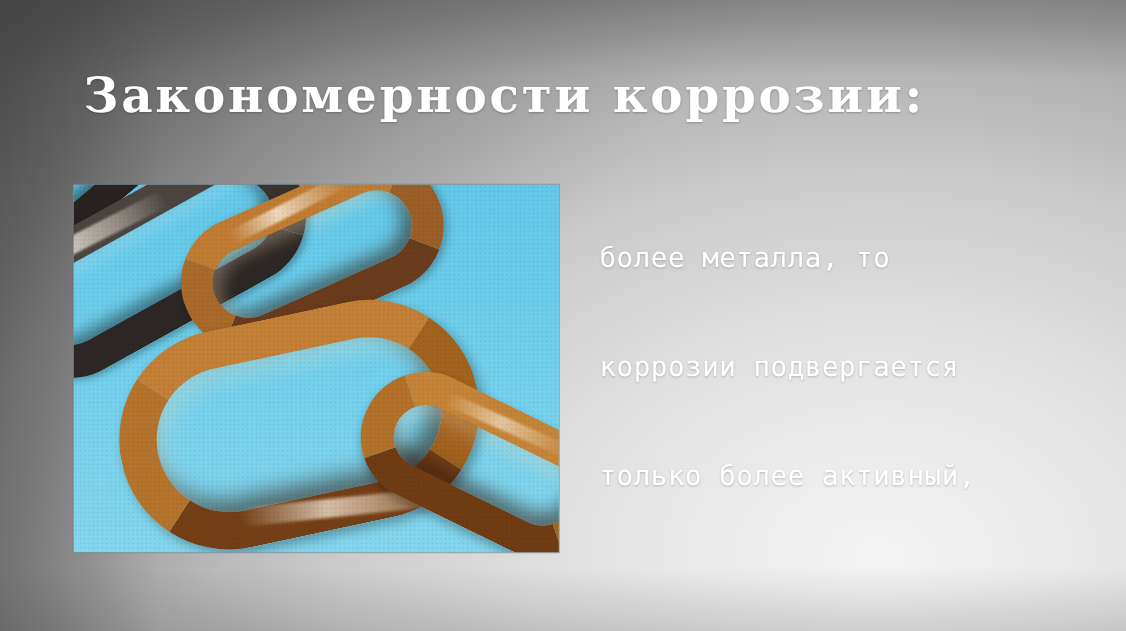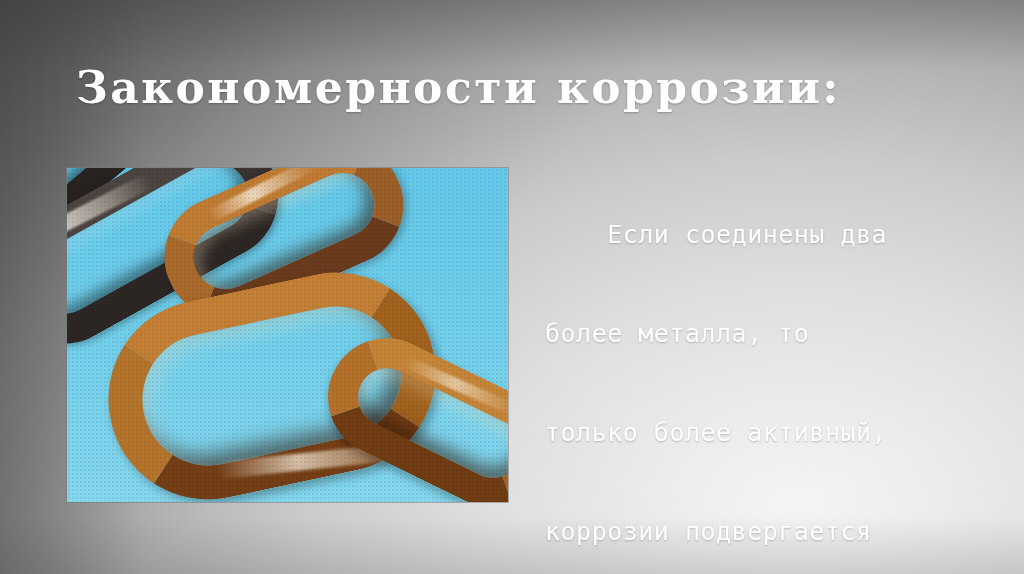--- a/index.html
+++ b/index.html
@@ -217,22 +217,21 @@
     <div class="sky"></div>
     <div class="link link-dark-top"></div>
     <div class="link link-dark"></div>
     <div class="link link-rust-1"></div>
     <div class="link link-rust-big"></div>
     <div class="link link-rust-2"></div>
     <div class="grain"></div>
   </div>
 
   <div class="body-text">
-    <span class="ln">    Если соединены два</span>
     <span class="ln">более металла, то</span>
+    <span class="ln">коррозии подвергается</span>
     <span class="ln">только более активный,</span>
-    <span class="ln">коррозии подвергается</span>
     
     
     
   </div>
 
 </div>
 
 </body></html>

